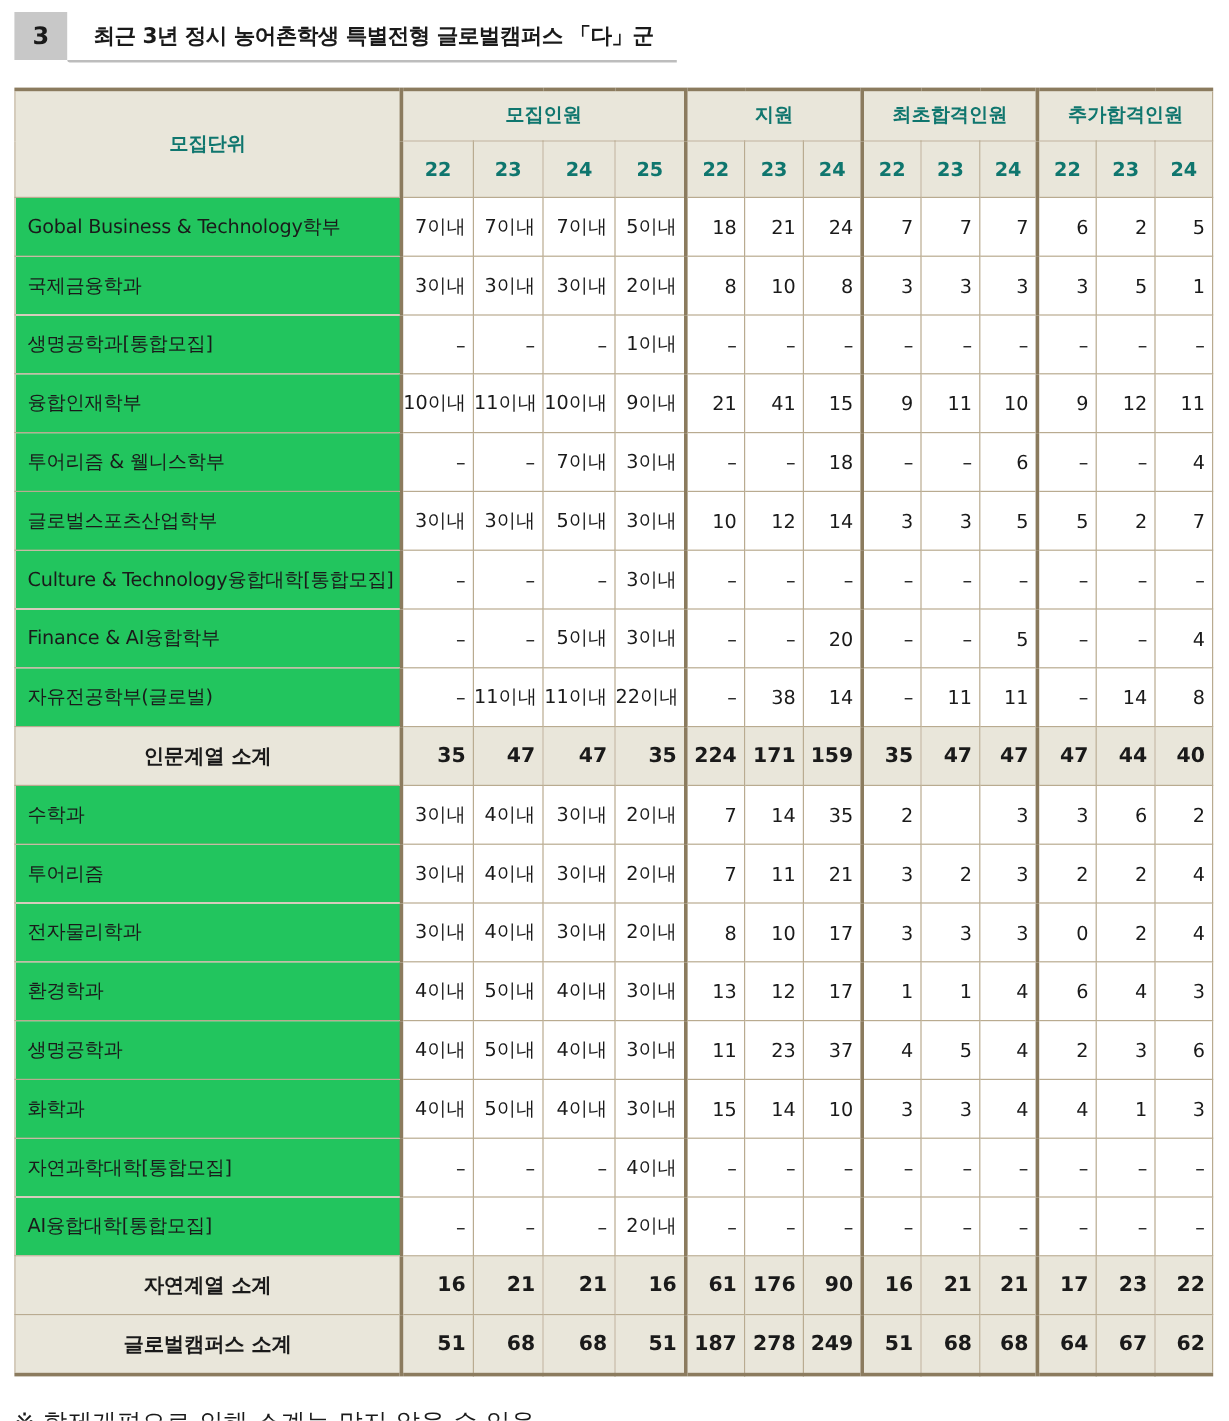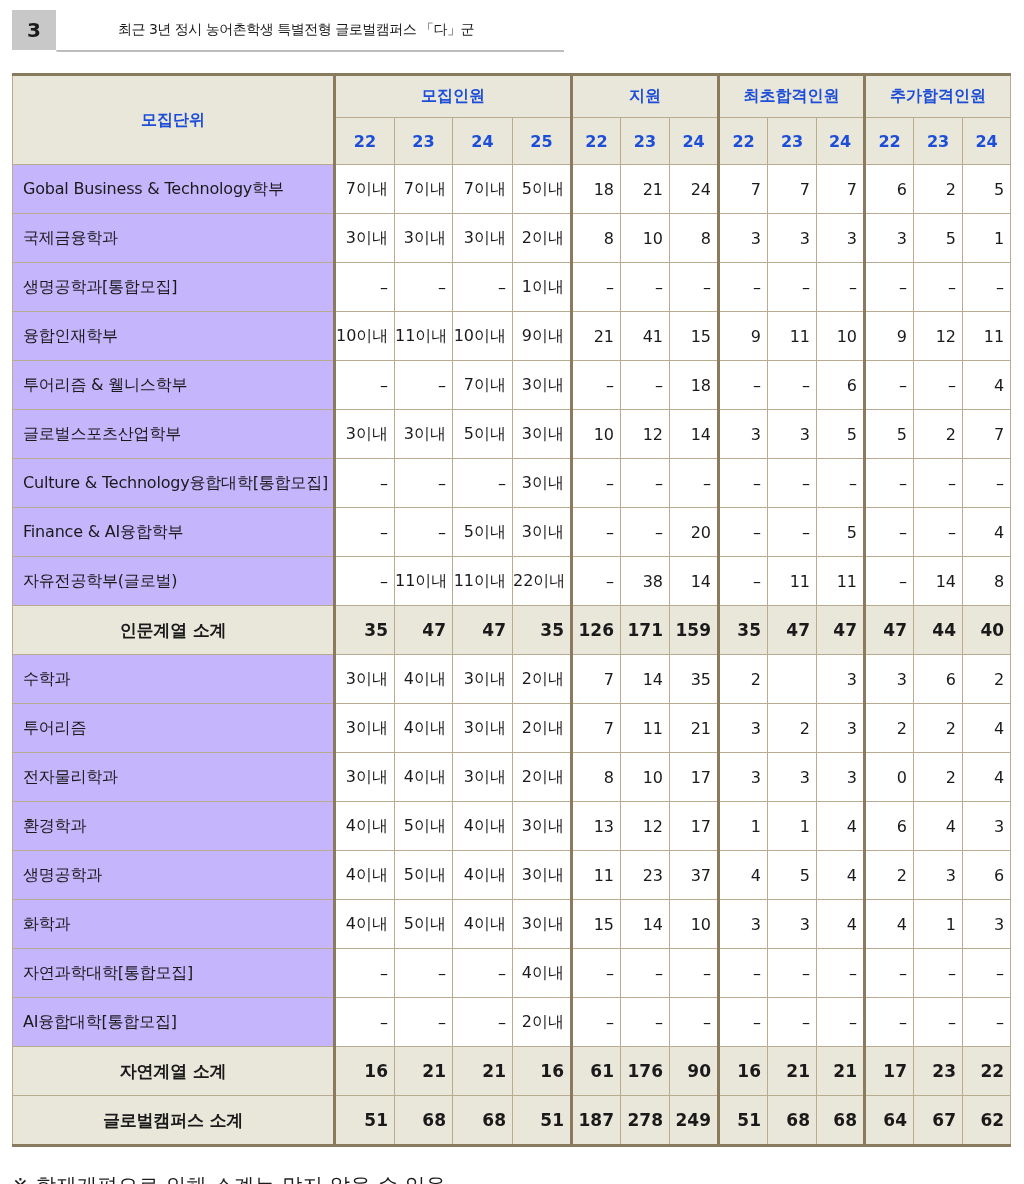--- a/index.html
+++ b/index.html
@@ -1,27 +1,27 @@
 <!DOCTYPE html>
 <html><head>
 <meta charset="utf-8">
 <style>
   html, body { margin:0; padding:0; background:#ffffff; }
   body { width:1024px; height:1184px; position:relative; font-family:"DejaVu Sans","Liberation Sans",sans-serif; color:#1a1a1a; overflow:hidden; }
   .title-bar { position:absolute; left:12px; top:10px; height:40px; width:552px; }
   .title-num { position:absolute; left:0; top:0; width:44px; height:40px; background:#c8c8c8; color:#1a1a1a; font-weight:bold; font-size:20px; display:flex; align-items:center; justify-content:center; }
-  .title-text { position:absolute; left:66px; top:0; height:40px; display:flex; align-items:center; font-size:14px; font-weight:normal; letter-spacing:-0.5px; white-space:nowrap;margin-left:40px; }
+  .title-text { position:absolute; left:66px; top:0; height:40px; display:flex; align-items:center; font-size:18px; font-weight:bold; letter-spacing:-0.5px; white-space:nowrap; }
   .title-underline { position:absolute; left:44px; top:40px; width:508px; height:2px; background:#bdbdbd; border-bottom-left-radius:4px; }
 
   table.grid { position:absolute; left:12px; top:73px; border-collapse:collapse; table-layout:fixed; width:998px; border-top:3px solid #8b7b5e; border-bottom:3px solid #8b7b5e; }
   table.grid td, table.grid th { border:1px solid #b9ab90; padding:0; font-size:16px; white-space:nowrap; overflow:hidden; }
-  table.grid th { background:#e9e6da; font-weight:bold; color:#1d4ed8; }
+  table.grid th { background:#e9e6da; font-weight:bold; color:#0f766e; }
   .hdr1 th { height:41px; }
   .hdr2 th { height:46px; font-size:17px; }
-  .label-cell { background:#c4b5fd; text-align:left; padding-left:10px !important; font-size:16px; letter-spacing:-0.2px; }
+  .label-cell { background:#22c55e; text-align:left; padding-left:10px !important; font-size:16px; letter-spacing:-0.2px; }
   .num-cell { background:#ffffff; text-align:right; padding-right:6px !important; }
   tbody tr td { height:48px; }
   tr.subtotal td { background:#e9e6da; font-weight:bold; font-size:17px; }
   tr.subtotal td.label-cell { background:#e9e6da; text-align:center; padding-left:0 !important; }
   .group-sep { border-left:3px solid #8b7b5e !important; }
   .footnote { position:absolute; left:12px; top:1172px; font-size:20px; letter-spacing:0.5px; }
 </style>
 </head>
 <body>
 
@@ -216,21 +216,21 @@
         <td class="num-cell group-sep">–</td>
         <td class="num-cell">14</td>
         <td class="num-cell">8</td>
       </tr>
       <tr class="subtotal">
         <td class="label-cell">인문계열 소계</td>
         <td class="num-cell group-sep">35</td>
         <td class="num-cell">47</td>
         <td class="num-cell">47</td>
         <td class="num-cell">35</td>
-        <td class="num-cell group-sep">126</td>
+        <td class="num-cell group-sep">224</td>
         <td class="num-cell">171</td>
         <td class="num-cell">159</td>
         <td class="num-cell group-sep">35</td>
         <td class="num-cell">47</td>
         <td class="num-cell">47</td>
         <td class="num-cell group-sep">47</td>
         <td class="num-cell">44</td>
         <td class="num-cell">40</td>
       </tr>
       <tr>

